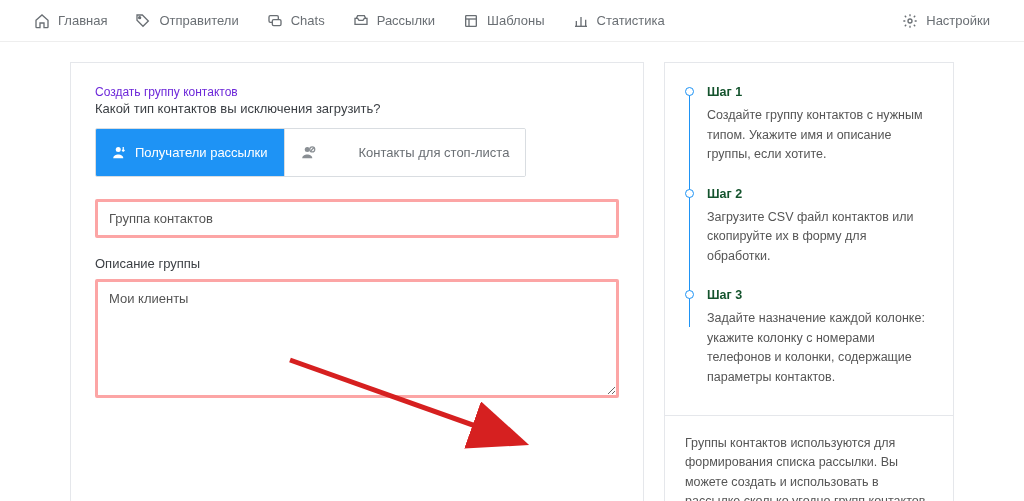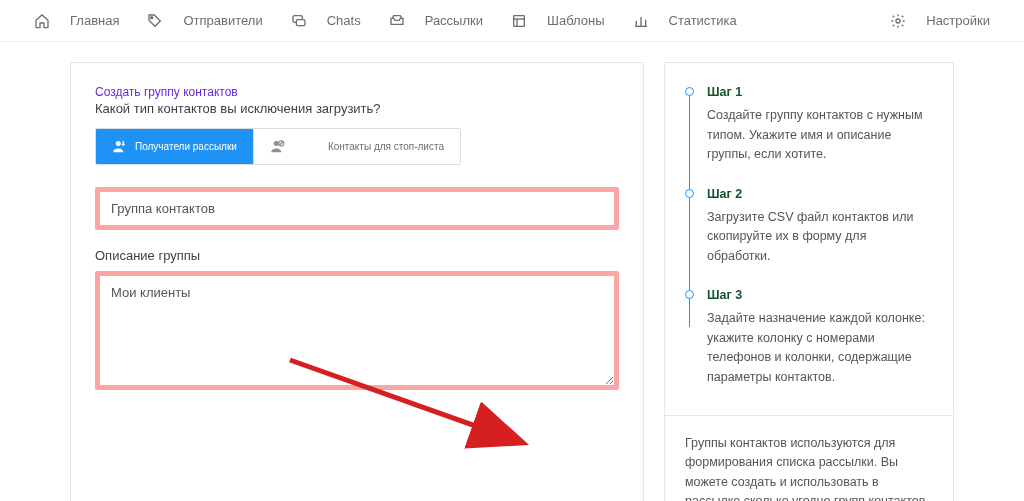--- a/index.html
+++ b/index.html
@@ -19,21 +19,21 @@
     border-bottom: 1px solid #eee;
   }
   .nav-item {
     display: flex;
     align-items: center;
     padding: 0 14px;
     height: 42px;
     color: #6a6f74;
     cursor: pointer;
     font-size: 13px;
-    gap: 20px;
+    gap: 8px;
   }
   .nav-item.active {
     color: #333;
     border-bottom: 2px solid #ff1c60;
   }
   .nav-spacer { flex: 1; }
   .nav-icon { width: 16px; height: 16px; flex-shrink: 0; }
   .nav-icon svg { width: 16px; height: 16px; display: block; }
   
   .wrap {
@@ -73,43 +73,43 @@
     border: 1px solid #d9dde1;
     border-radius: 2px;
     overflow: hidden;
     width: fit-content;
     margin-bottom: 22px;
   }
   .seg-btn {
     display: flex;
     align-items: center;
     gap: 8px;
-    padding: 10px 16px;
-    font-size: 10px;
+    padding: 16px 16px;
+    font-size: 13px;
     cursor: pointer;
     background: #fff;
     color: #6a6f74;
     border-right: 1px solid #d9dde1;
   }
   .seg-btn:last-child { border-right: none; gap: 43px; }
   .seg-btn.active {
     background: #1e93f5;
     color: #fff;
   }
   .seg-icon { width: 15px; height: 15px; }
   .seg-icon svg { width: 15px; height: 15px; display:block; }
   
   .field-label {
     font-size: 13px;
     color: #3b3f44;
     margin-bottom: 8px;
   }
   .text-input, .text-area {
     width: 100%;
-    border: 5px solid #fca5a5;
+    border: 3px solid #fca5a5;
     border-radius: 2px;
     padding: 9px 11px;
     font-size: 13px;
     color: #555;
     font-family: inherit;
   }
   .text-area {
     height: 119px;
     resize: both;
     overflow: auto;

